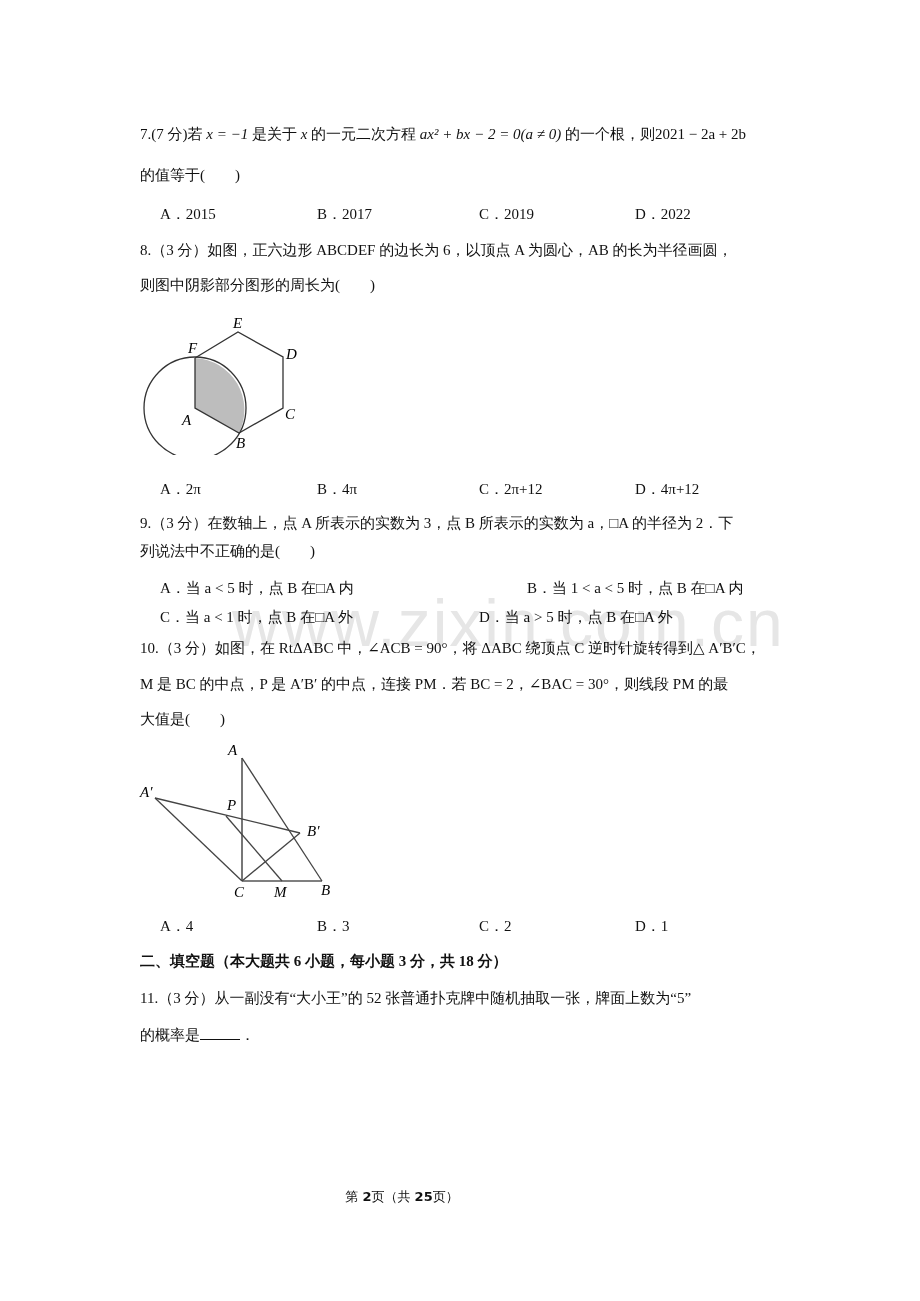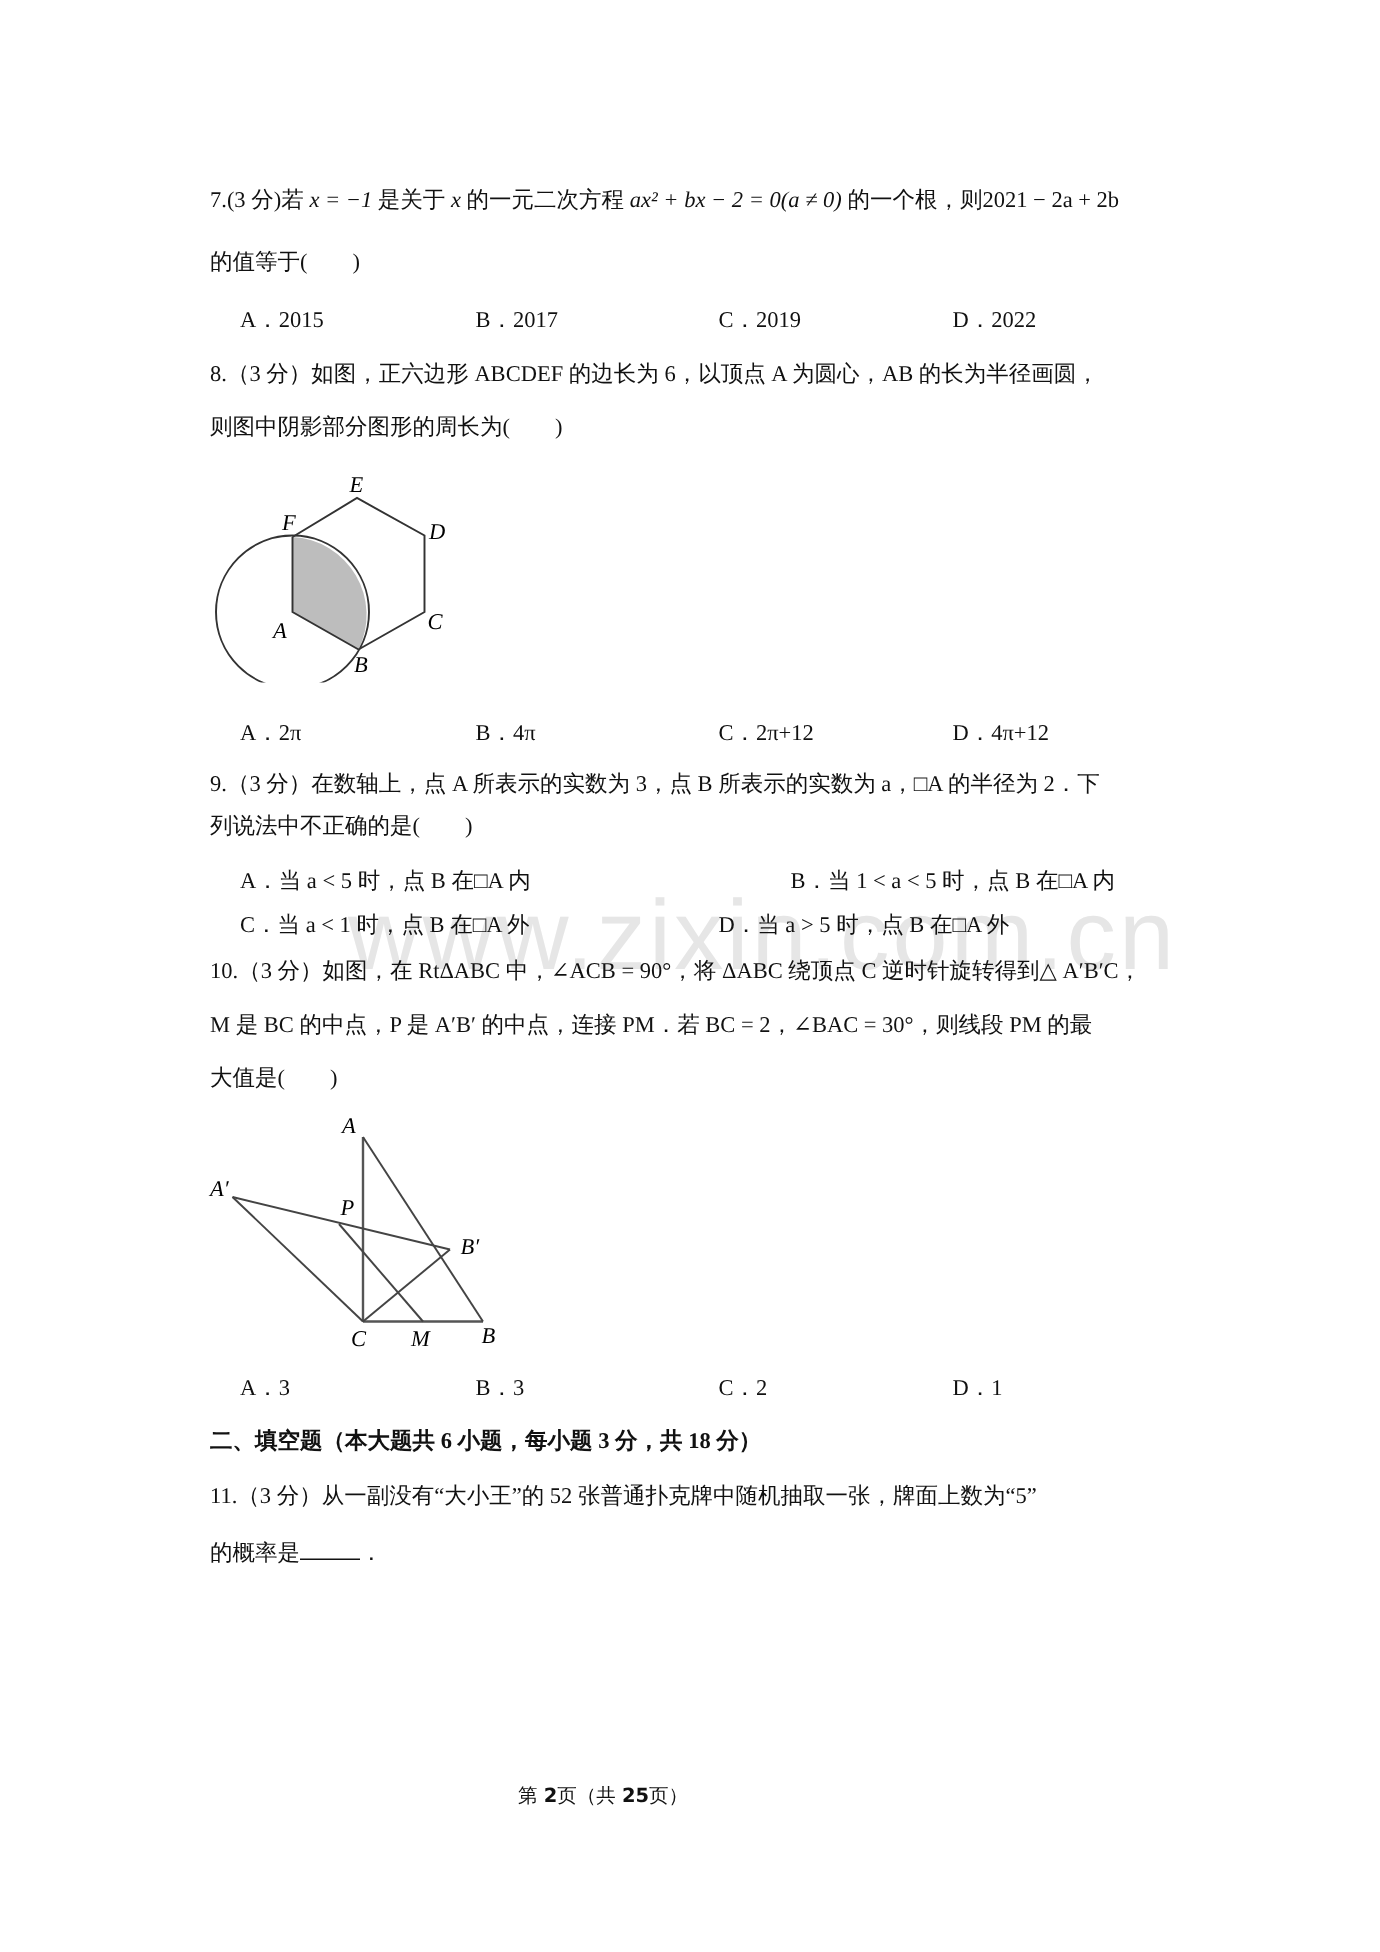--- a/index.html
+++ b/index.html
@@ -19,21 +19,21 @@
   svg text { font-family:"Liberation Serif", serif; font-style:italic; font-size:15px; }
 </style>
 </head>
 <body>
 
 <div class="watermark">www.zixin.com.cn</div>
 
 <div class="content">
 
   <div class="line" style="top:124px;">
-    <span>7.</span><span>(3 分)</span><span>若 </span><i class="m">x = −1</i><span> 是关于 </span><i class="m">x</i><span> 的一元二次方程 </span><i class="m">ax² + bx − 2 = 0(a ≠ 0)</i><span> 的一个根，则</span><span>2021 − 2a + 2b</span>
+    <span>7.</span><span>(7 分)</span><span>若 </span><i class="m">x = −1</i><span> 是关于 </span><i class="m">x</i><span> 的一元二次方程 </span><i class="m">ax² + bx − 2 = 0(a ≠ 0)</i><span> 的一个根，则</span><span>2021 − 2a + 2b</span>
   </div>
   <div class="line" style="top:165px;">的值等于(　　)</div>
   <div class="opt" style="left:160px;top:204px;">A．2015</div>
   <div class="opt" style="left:317px;top:204px;">B．2017</div>
   <div class="opt" style="left:479px;top:204px;">C．2019</div>
   <div class="opt" style="left:635px;top:204px;font-family:Liberation Serif, serif;">D．2022</div>
 
   <div class="line" style="top:240px;">
     <span>8.</span><span>（3 分）</span><span>如图，正六边形 ABCDEF 的边长为 6，以顶点 A 为圆心，AB 的长为半径画圆，</span>
   </div>
@@ -82,21 +82,21 @@
     <line x1="96" y1="81" x2="152" y2="146" stroke="#444" stroke-width="1.3"></line>
     <text x="98" y="20">A</text>
     <text x="10" y="62">A′</text>
     <text x="97" y="75">P</text>
     <text x="177" y="101">B′</text>
     <text x="104" y="162">C</text>
     <text x="144" y="162">M</text>
     <text x="191" y="160">B</text>
   </svg>
 
-  <div class="opt" style="left:160px;top:916px;">A．3</div>
+  <div class="opt" style="left:160px;top:916px;">A．4</div>
   <div class="opt" style="left:317px;top:916px;">B．3</div>
   <div class="opt" style="left:479px;top:916px;text-align:center;">C．2</div>
   <div class="opt" style="left:635px;top:916px;">D．1</div>
 
   <div class="line bold" style="top:951px;">二、填空题（本大题共 6 小题，每小题 3 分，共 18 分）</div>
 
   <div class="line" style="top:988px;">
     <span>11.</span><span>（3 分）</span><span>从一副没有“大小王”的 52 张普通扑克牌中随机抽取一张，牌面上数为“5”</span>
   </div>
   <div class="line" style="top:1025px;">

